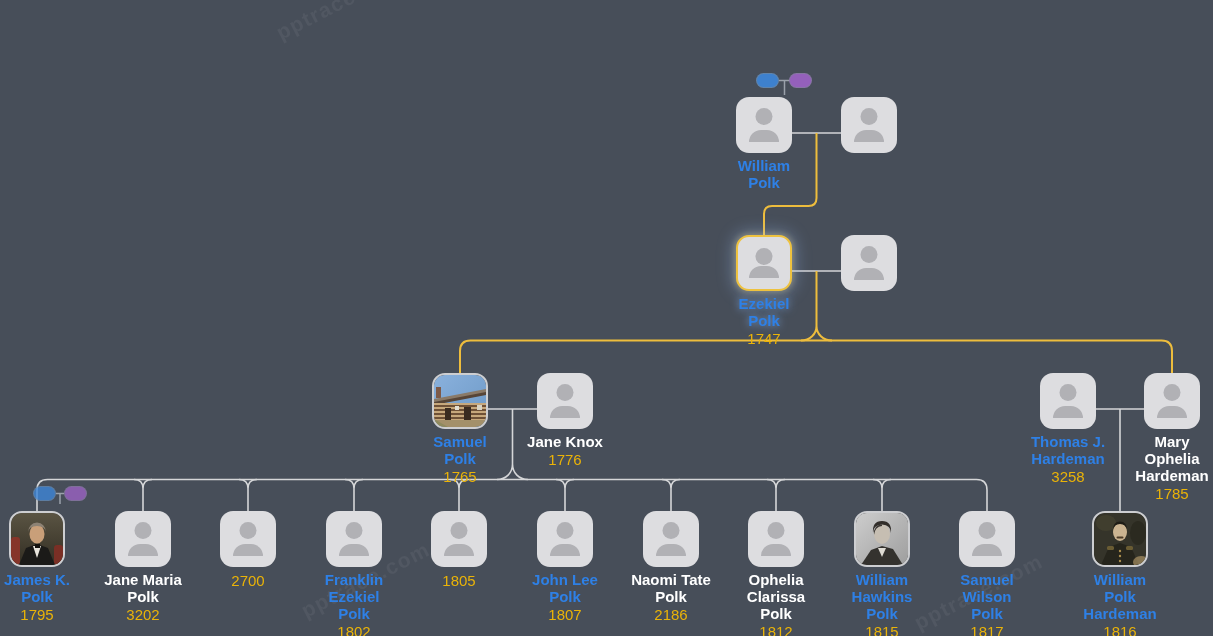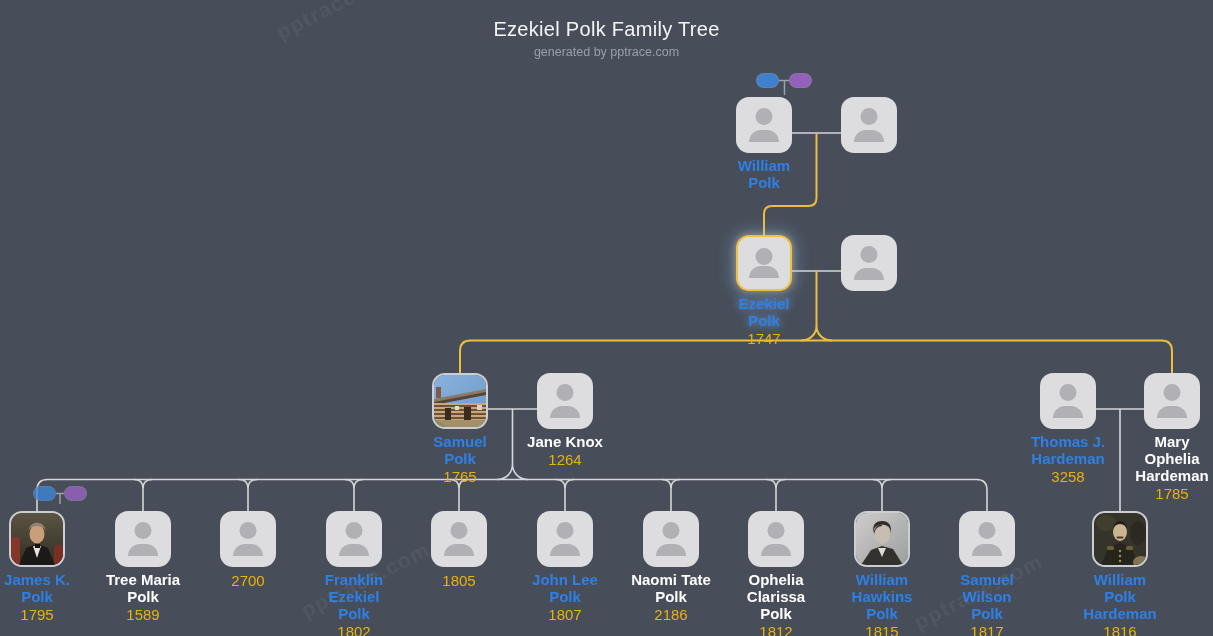--- a/index.html
+++ b/index.html
@@ -34,24 +34,20 @@
   .nm{font-size:15px;font-weight:700;white-space:pre-line;}
   .nm.m{color:#2e80e6;} .nm.f{color:#ffffff;}
   .nm.glow{text-shadow:0 0 9px rgba(140,190,255,.75);}
   .yr{font-size:15px;font-weight:400;color:#eab308;margin-top:1px;}
 </style>
 </head>
 <body>
 
 <div id="stage">
 
-  <div id="hdr">
-    <div class="t">Ezekiel Polk Family Tree</div>
-    <div class="s">generated by pptrace.com</div>
-  </div>
 
   <span class="wm" style="left:270px;top:-10px">pptrace.com</span>
   <span class="wm" style="left:295px;top:568px">pptrace.com</span>
   <span class="wm" style="left:908px;top:580px">pptrace.com</span>
 
   <svg id="wires" width="1213" height="636" viewBox="0 0 1213 636">
     <g stroke="#d5d6d8" stroke-width="1.6" fill="none">
 
       <path d="M792,133 H841"></path>
       <path d="M792,271 H841"></path>
@@ -160,21 +156,21 @@
       <div class="yr">1765</div>
     </div>
   </div>
   <div class="node" style="left:565px;top:373px">
     <div class="card">
       <div class="g-head"></div>
       <div class="g-body"></div>
     </div>
     <div class="label">
       <div class="nm f">Jane Knox</div>
-      <div class="yr">1264</div>
+      <div class="yr">1776</div>
     </div>
   </div>
   <div class="node" style="left:1068px;top:373px">
     <div class="card">
       <div class="g-head"></div>
       <div class="g-body"></div>
     </div>
     <div class="label">
       <div class="nm m">Thomas J.
 Hardeman</div>
@@ -219,23 +215,23 @@
       <div class="yr">1795</div>
     </div>
   </div>
 
   <div class="node" style="left:143px;top:511px">
     <div class="card">
       <div class="g-head"></div>
       <div class="g-body"></div>
     </div>
     <div class="label">
-      <div class="nm f">Tree Maria
-Polk</div>
-      <div class="yr">1589</div>
+      <div class="nm f">Jane Maria
+Polk</div>
+      <div class="yr">3202</div>
     </div>
   </div>
 
   <div class="node" style="left:248px;top:511px">
     <div class="card">
       <div class="g-head"></div>
       <div class="g-body"></div>
     </div>
     <div class="label">
       <div class="yr">2700</div>

